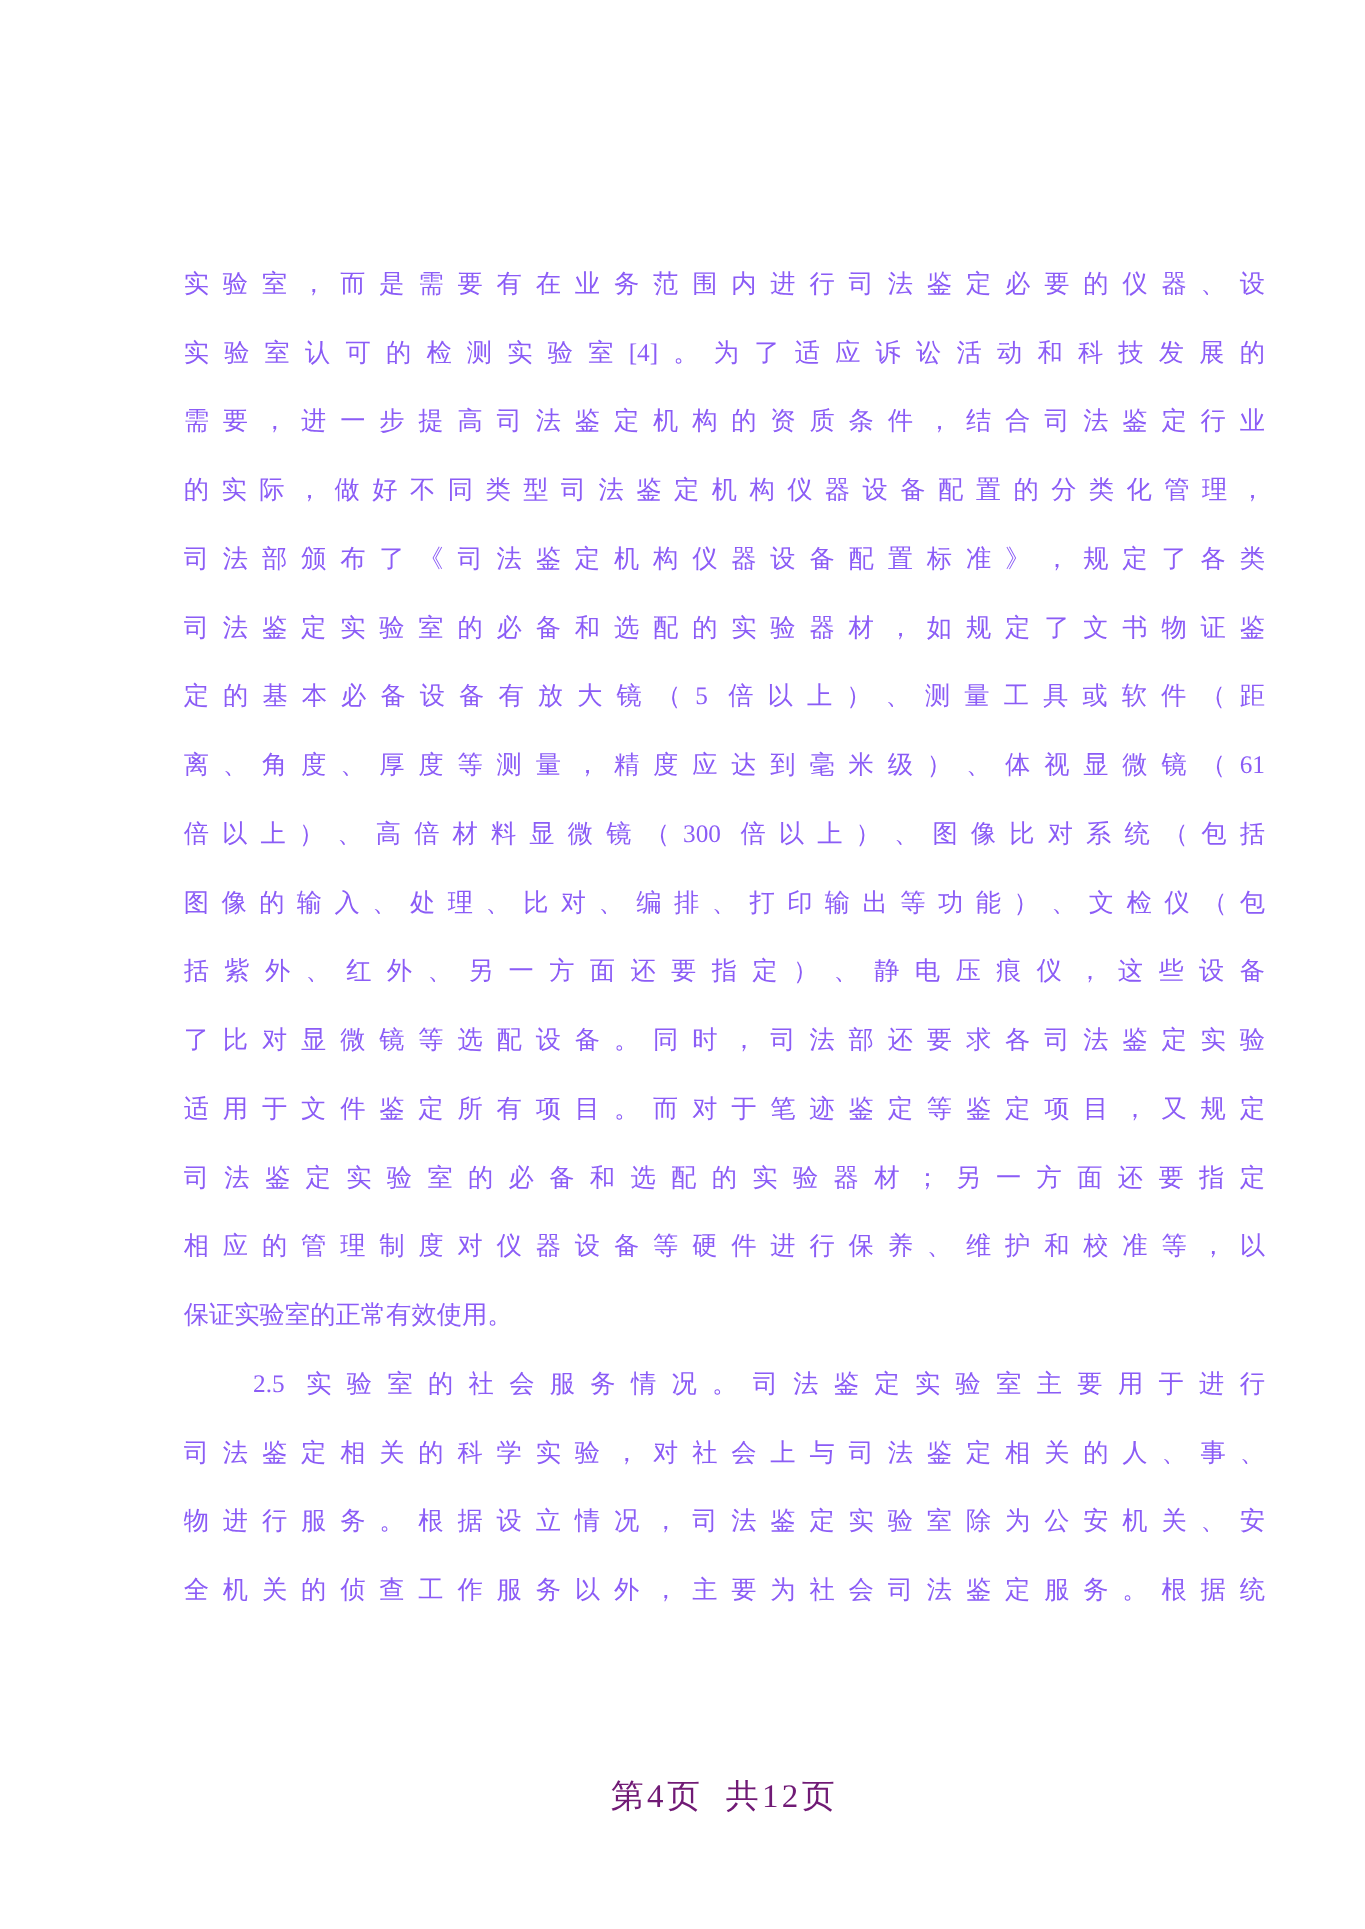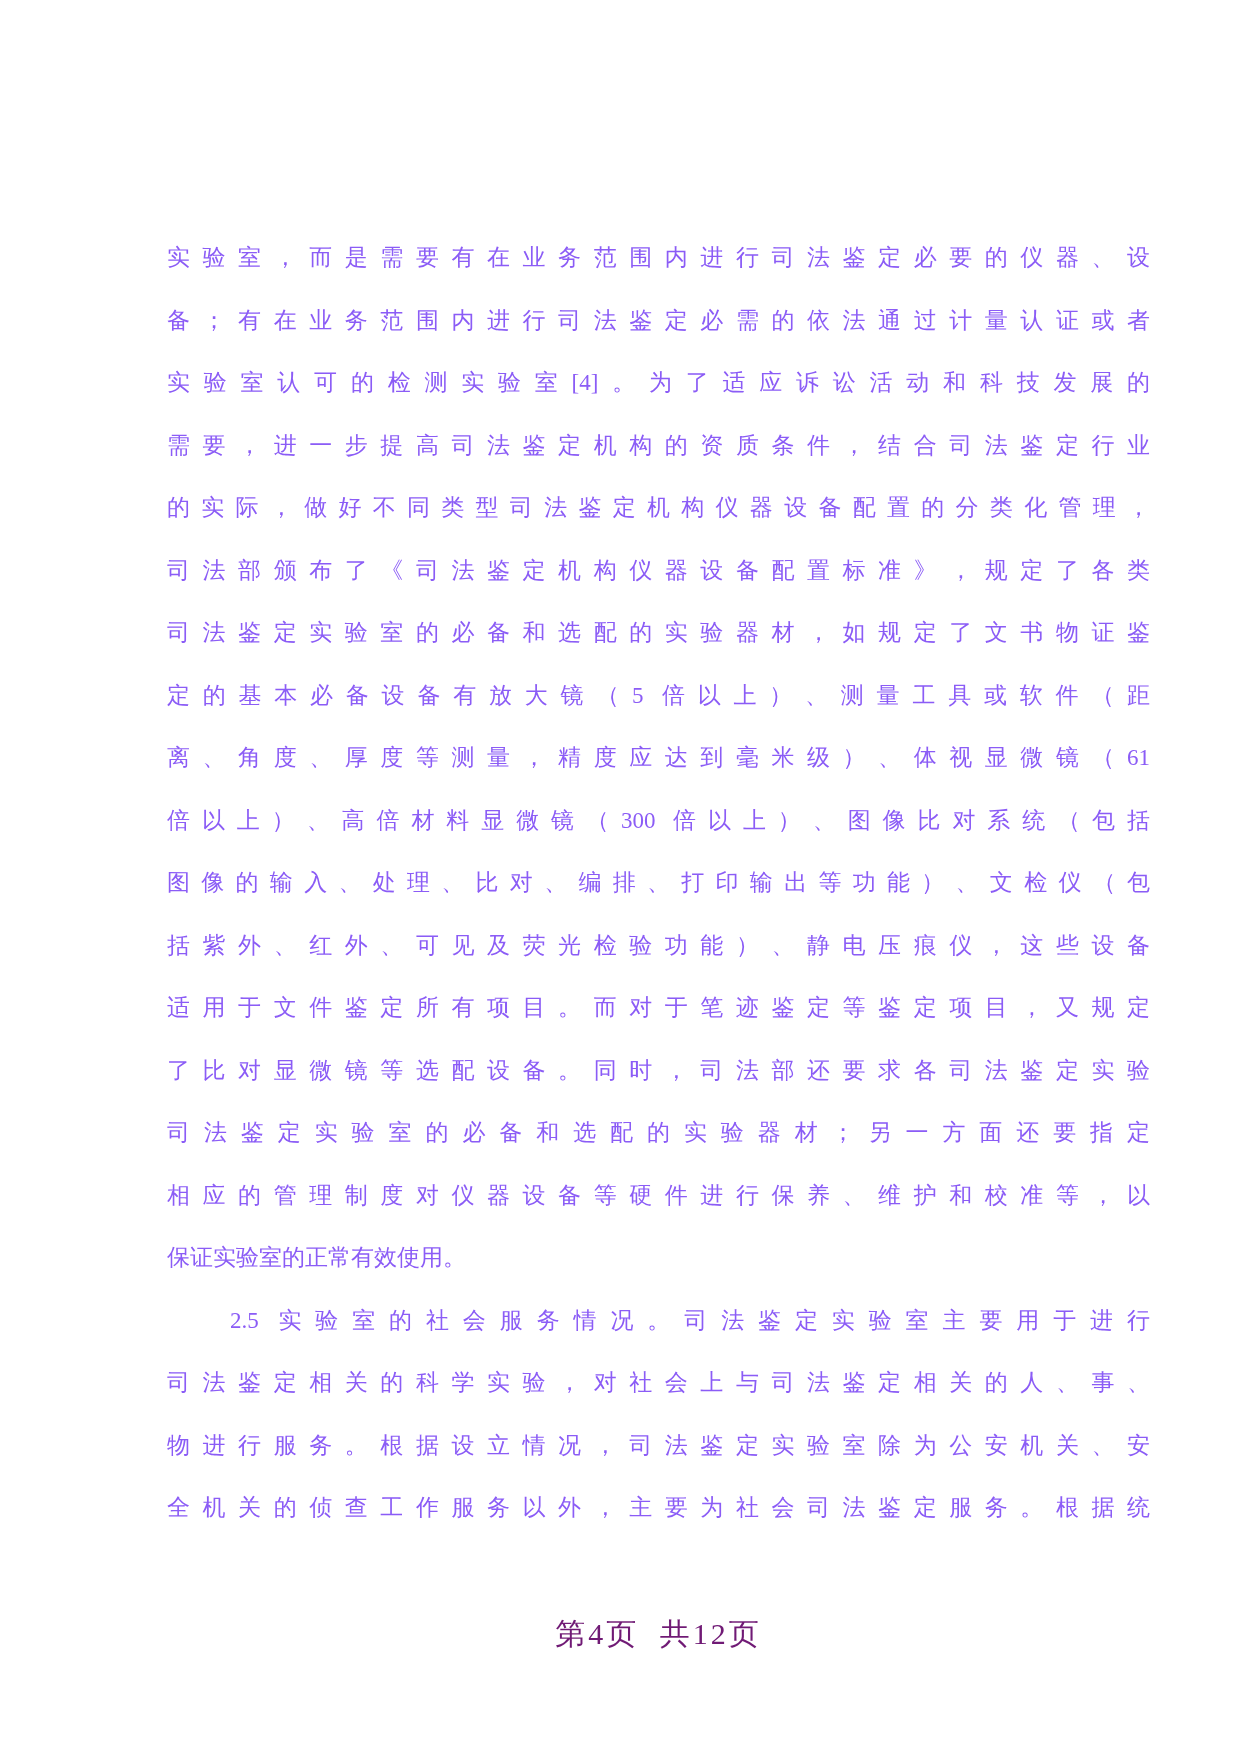--- a/index.html
+++ b/index.html
@@ -57,33 +57,32 @@
     word-spacing: 10px;
     color: #701a75;
   }
 </style>
 </head>
 <body>
 
 <div class="page">
   <div class="body-text" id="body-text">
       <div class="line justify">实验室，而是需要有在业务范围内进行司法鉴定必要的仪器、设</div>
-      <div class="line justify">备；有在业务范围内进行司法鉴定必需的依法通过计量认证或者</div>
       <div class="line justify">实验室认可的检测实验室[4]。为了适应诉讼活动和科技发展的</div>
       <div class="line justify">需要，进一步提高司法鉴定机构的资质条件，结合司法鉴定行业</div>
       <div class="line justify">的实际，做好不同类型司法鉴定机构仪器设备配置的分类化管理，</div>
       <div class="line justify">司法部颁布了《司法鉴定机构仪器设备配置标准》，规定了各类</div>
       <div class="line justify">司法鉴定实验室的必备和选配的实验器材，如规定了文书物证鉴</div>
       <div class="line justify">定的基本必备设备有放大镜（5 倍以上）、测量工具或软件（距</div>
       <div class="line justify">离、角度、厚度等测量，精度应达到毫米级）、体视显微镜（61</div>
       <div class="line justify">倍以上）、高倍材料显微镜（300 倍以上）、图像比对系统（包括</div>
       <div class="line justify">图像的输入、处理、比对、编排、打印输出等功能）、文检仪（包</div>
-      <div class="line justify">括紫外、红外、可见及荧光检验功能）、静电压痕仪，这些设备</div>
+      <div class="line justify">括紫外、红外、另一方面还要指定）、静电压痕仪，这些设备</div>
+      <div class="line justify">了比对显微镜等选配设备。同时，司法部还要求各司法鉴定实验</div>
       <div class="line justify">适用于文件鉴定所有项目。而对于笔迹鉴定等鉴定项目，又规定</div>
-      <div class="line justify">了比对显微镜等选配设备。同时，司法部还要求各司法鉴定实验</div>
       <div class="line justify">司法鉴定实验室的必备和选配的实验器材；另一方面还要指定</div>
       <div class="line justify">相应的管理制度对仪器设备等硬件进行保养、维护和校准等，以</div>
       <div class="line">保证实验室的正常有效使用。</div>
       <div class="line justify indent">2.5 实验室的社会服务情况。司法鉴定实验室主要用于进行</div>
       <div class="line justify">司法鉴定相关的科学实验，对社会上与司法鉴定相关的人、事、</div>
       <div class="line justify">物进行服务。根据设立情况，司法鉴定实验室除为公安机关、安</div>
       <div class="line justify">全机关的侦查工作服务以外，主要为社会司法鉴定服务。根据统</div>
     </div>
   <div class="footer">
     <span>第4页 共12页</span>

